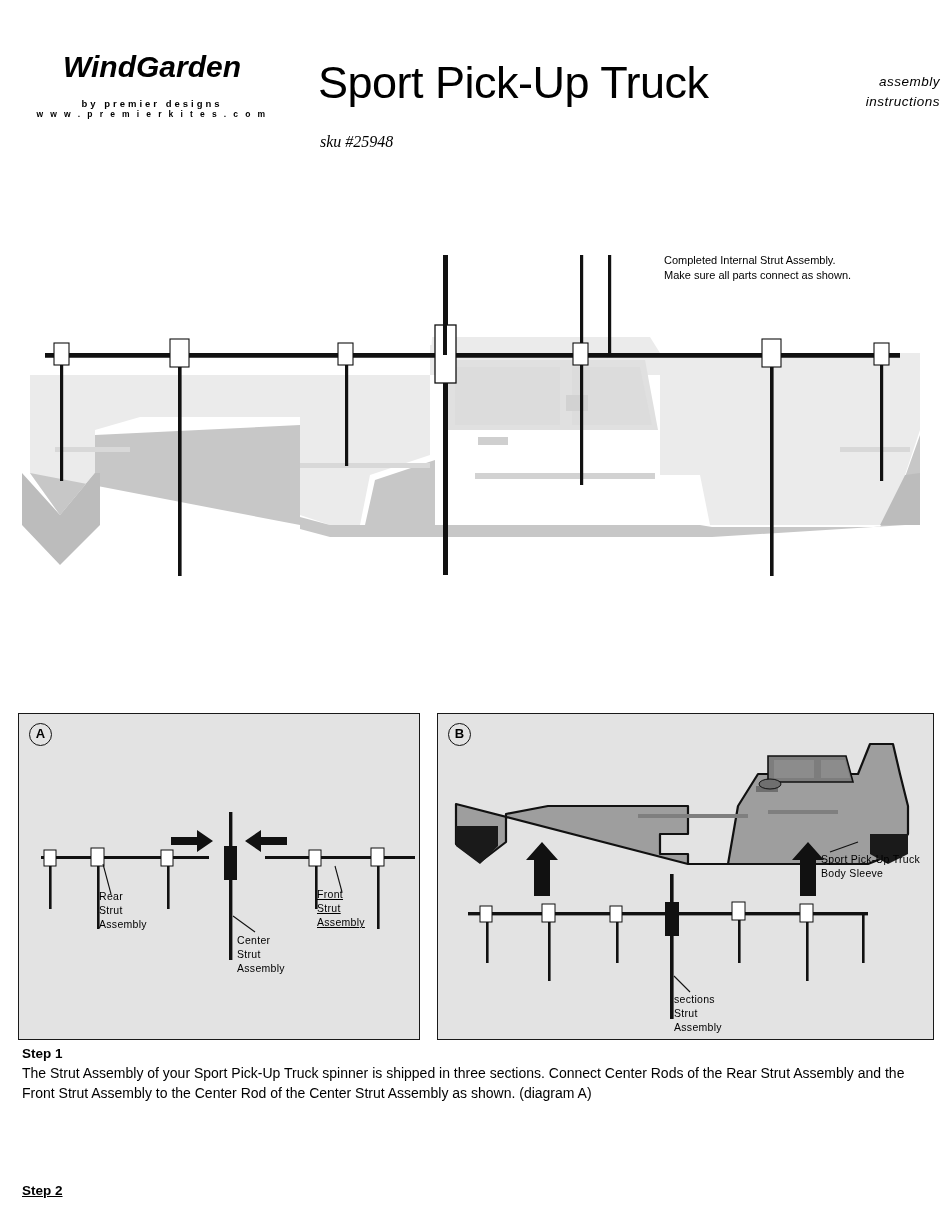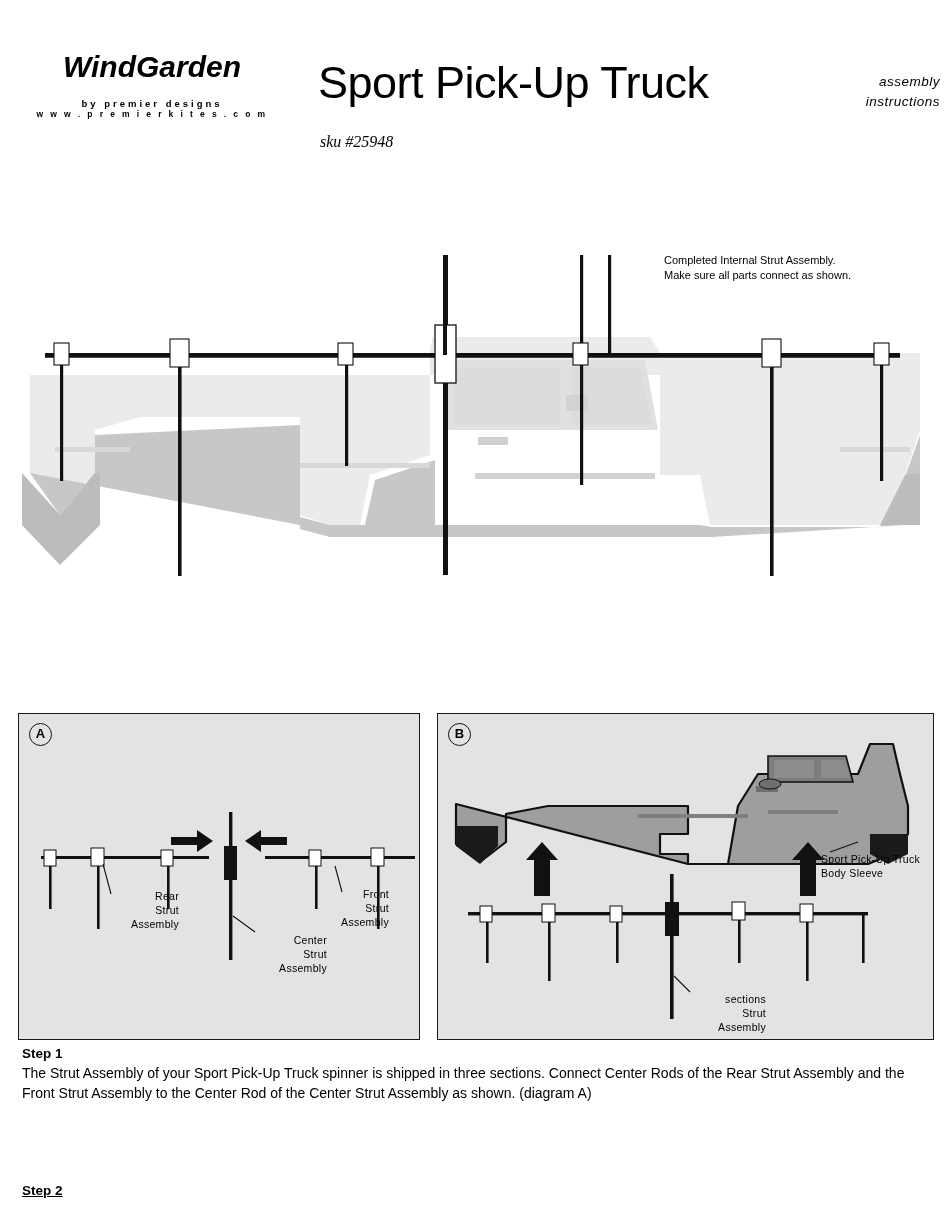--- a/index.html
+++ b/index.html
@@ -57,21 +57,21 @@
     position:absolute;background:#e3e3e3;border:1px solid #1a1a1a;
   }
   #panel-a{left:18px;top:713px;width:400px;height:325px;}
   #panel-b{left:437px;top:713px;width:495px;height:325px;}
   .panel-badge{
     position:absolute;left:10px;top:9px;width:21px;height:21px;border:1.3px solid #111;
     border-radius:50%;font-size:13px;font-weight:bold;text-align:center;line-height:20px;
     background:transparent;
   }
   .lbl{
-    position:absolute;font-size:10.5px;line-height:1.35;text-align:right;letter-spacing:.3px;
+    position:absolute;font-size:10.5px;line-height:1.35;text-align:left;letter-spacing:.3px;
   }
   .lbl.left{text-align:left;}
 
   
   .step{position:absolute;left:22px;width:908px;}
   .step-h{font-size:13.5px;font-weight:bold;margin:0 0 3px 0;}
   .step-p{font-size:14px;line-height:1.42;margin:0;}
   #step1{top:1046px;}
   #step2{top:1183px;text-decoration:underline;}
 </style>
@@ -201,21 +201,21 @@
         <path d="M236,218 L214,202"></path>
       </g>
     </svg>
 
     <div class="lbl" style="left:80px;top:175px;width:80px;">
       <span>Rear</span><br>
       <span>Strut</span><br>
       <span>Assembly</span>
     </div>
 
-    <div class="lbl" style="left:290px;top:173px;width:80px;">
+    <div class="lbl" style="left:298px;top:173px;width:80px;text-decoration:underline;">
       <span>Front</span><br>
       <span>Strut</span><br>
       <span>Assembly</span>
     </div>
 
     <div class="lbl" style="left:218px;top:219px;width:90px;">
       <span>Center</span><br>
       <span>Strut</span><br>
       <span>Assembly</span>
     </div>

